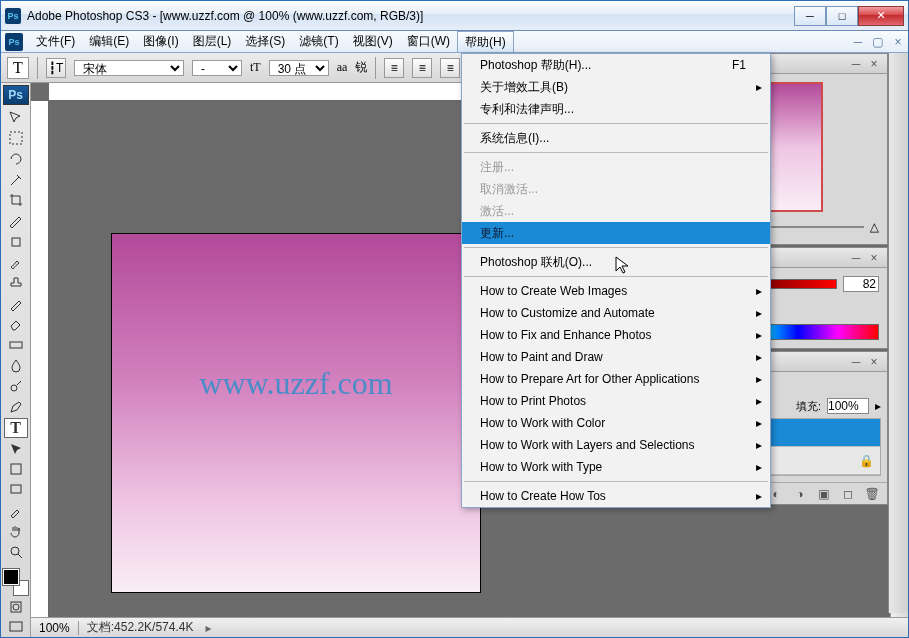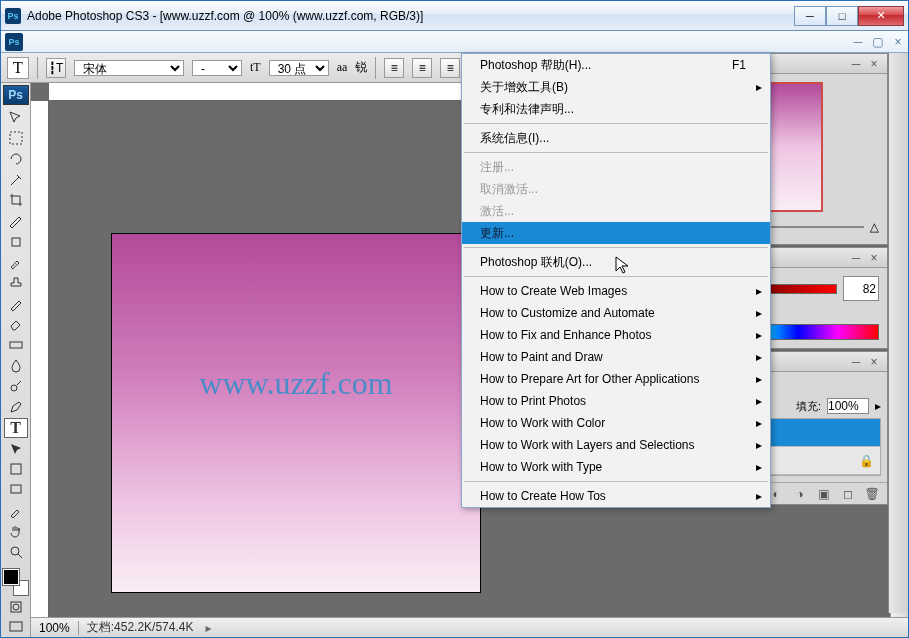--- a/index.html
+++ b/index.html
@@ -55,21 +55,21 @@
 .nav-slider .track { flex:1; height:2px; background:#888; position:relative; }
 .nav-slider .thumb { position:absolute; top:-4px; left:30%; width:8px; height:10px; background:#ccc; border:1px solid #666; }
 .color-body { padding:8px; display:flex; gap:10px; }
 .color-body .swatches { position:relative; width:36px; height:36px; }
 .color-body .swatches .c1 { position:absolute; width:24px; height:24px; background:#9a4a8c; border:2px solid #fff; outline:1px solid #666; top:0; left:0; z-index:2; }
 .color-body .swatches .c2 { position:absolute; width:24px; height:24px; background:#fff; border:1px solid #666; bottom:0; right:0; }
 .sliders { flex:1; display:flex; flex-direction:column; gap:6px; }
 .sliderrow { display:flex; align-items:center; gap:6px; }
 .sliderrow .bar { flex:1; height:10px; border:1px solid #666; position:relative; }
 .sliderrow .tri { position:absolute; top:10px; width:0; height:0; border:4px solid transparent; border-top-color:#333; }
-.sliderrow input { width:36px; height:25px; border:1px solid #888; text-align:right; padding:0 2px; }
+.sliderrow input { width:36px; height:16px; border:1px solid #888; text-align:right; padding:0 2px; }
 .spectrum { height:16px; background:linear-gradient(90deg,red,yellow,lime,cyan,blue,magenta,red); margin:4px 8px 8px; border:1px solid #666; }
 .layers-body { padding:6px; }
 .layers-ctrl { display:flex; align-items:center; gap:6px; margin-bottom:4px; }
 .layers-ctrl label { font-size:11px; }
 .layers-ctrl input { width:42px; height:16px; border:1px solid #888; }
 .layer-list { border:1px solid #aaa; background:#e8e8e8; }
 .layer { display:flex; align-items:center; height:28px; border-bottom:1px solid #bbb; }
 .layer.sel { background:#1a8ad6; color:#fff; }
 .layer .eye { width:22px; text-align:center; border-right:1px solid #bbb; }
 .layer .thumb { width:26px; height:22px; margin:0 4px; border:1px solid #666; background:linear-gradient(#b34a9a,#f9eef6); }
@@ -94,20 +94,31 @@
     <div class="title">Adobe Photoshop CS3 - [www.uzzf.com @ 100% (www.uzzf.com, RGB/3)]</div>
     <div class="win-btns">
       <div class="win-btn">─</div>
       <div class="win-btn">□</div>
       <div class="win-btn close">✕</div>
     </div>
   </div>
 
   <div class="menubar">
     <div class="ps-icon">Ps</div>
+    <div id="menu-items" style="display: flex;">
+        <div class="item">文件(F)</div>
+        <div class="item">编辑(E)</div>
+        <div class="item">图像(I)</div>
+        <div class="item">图层(L)</div>
+        <div class="item">选择(S)</div>
+        <div class="item">滤镜(T)</div>
+        <div class="item">视图(V)</div>
+        <div class="item">窗口(W)</div>
+        <div class="item active">帮助(H)</div>
+      </div>
     <div class="spacer"></div>
     <div class="sys-btn">─</div>
     <div class="sys-btn">▢</div>
     <div class="sys-btn">×</div>
   </div>
 
   <div class="optbar">
     <div class="t-icon">T</div>
     <div class="sep"></div>
     <div class="btn">┇T</div>

